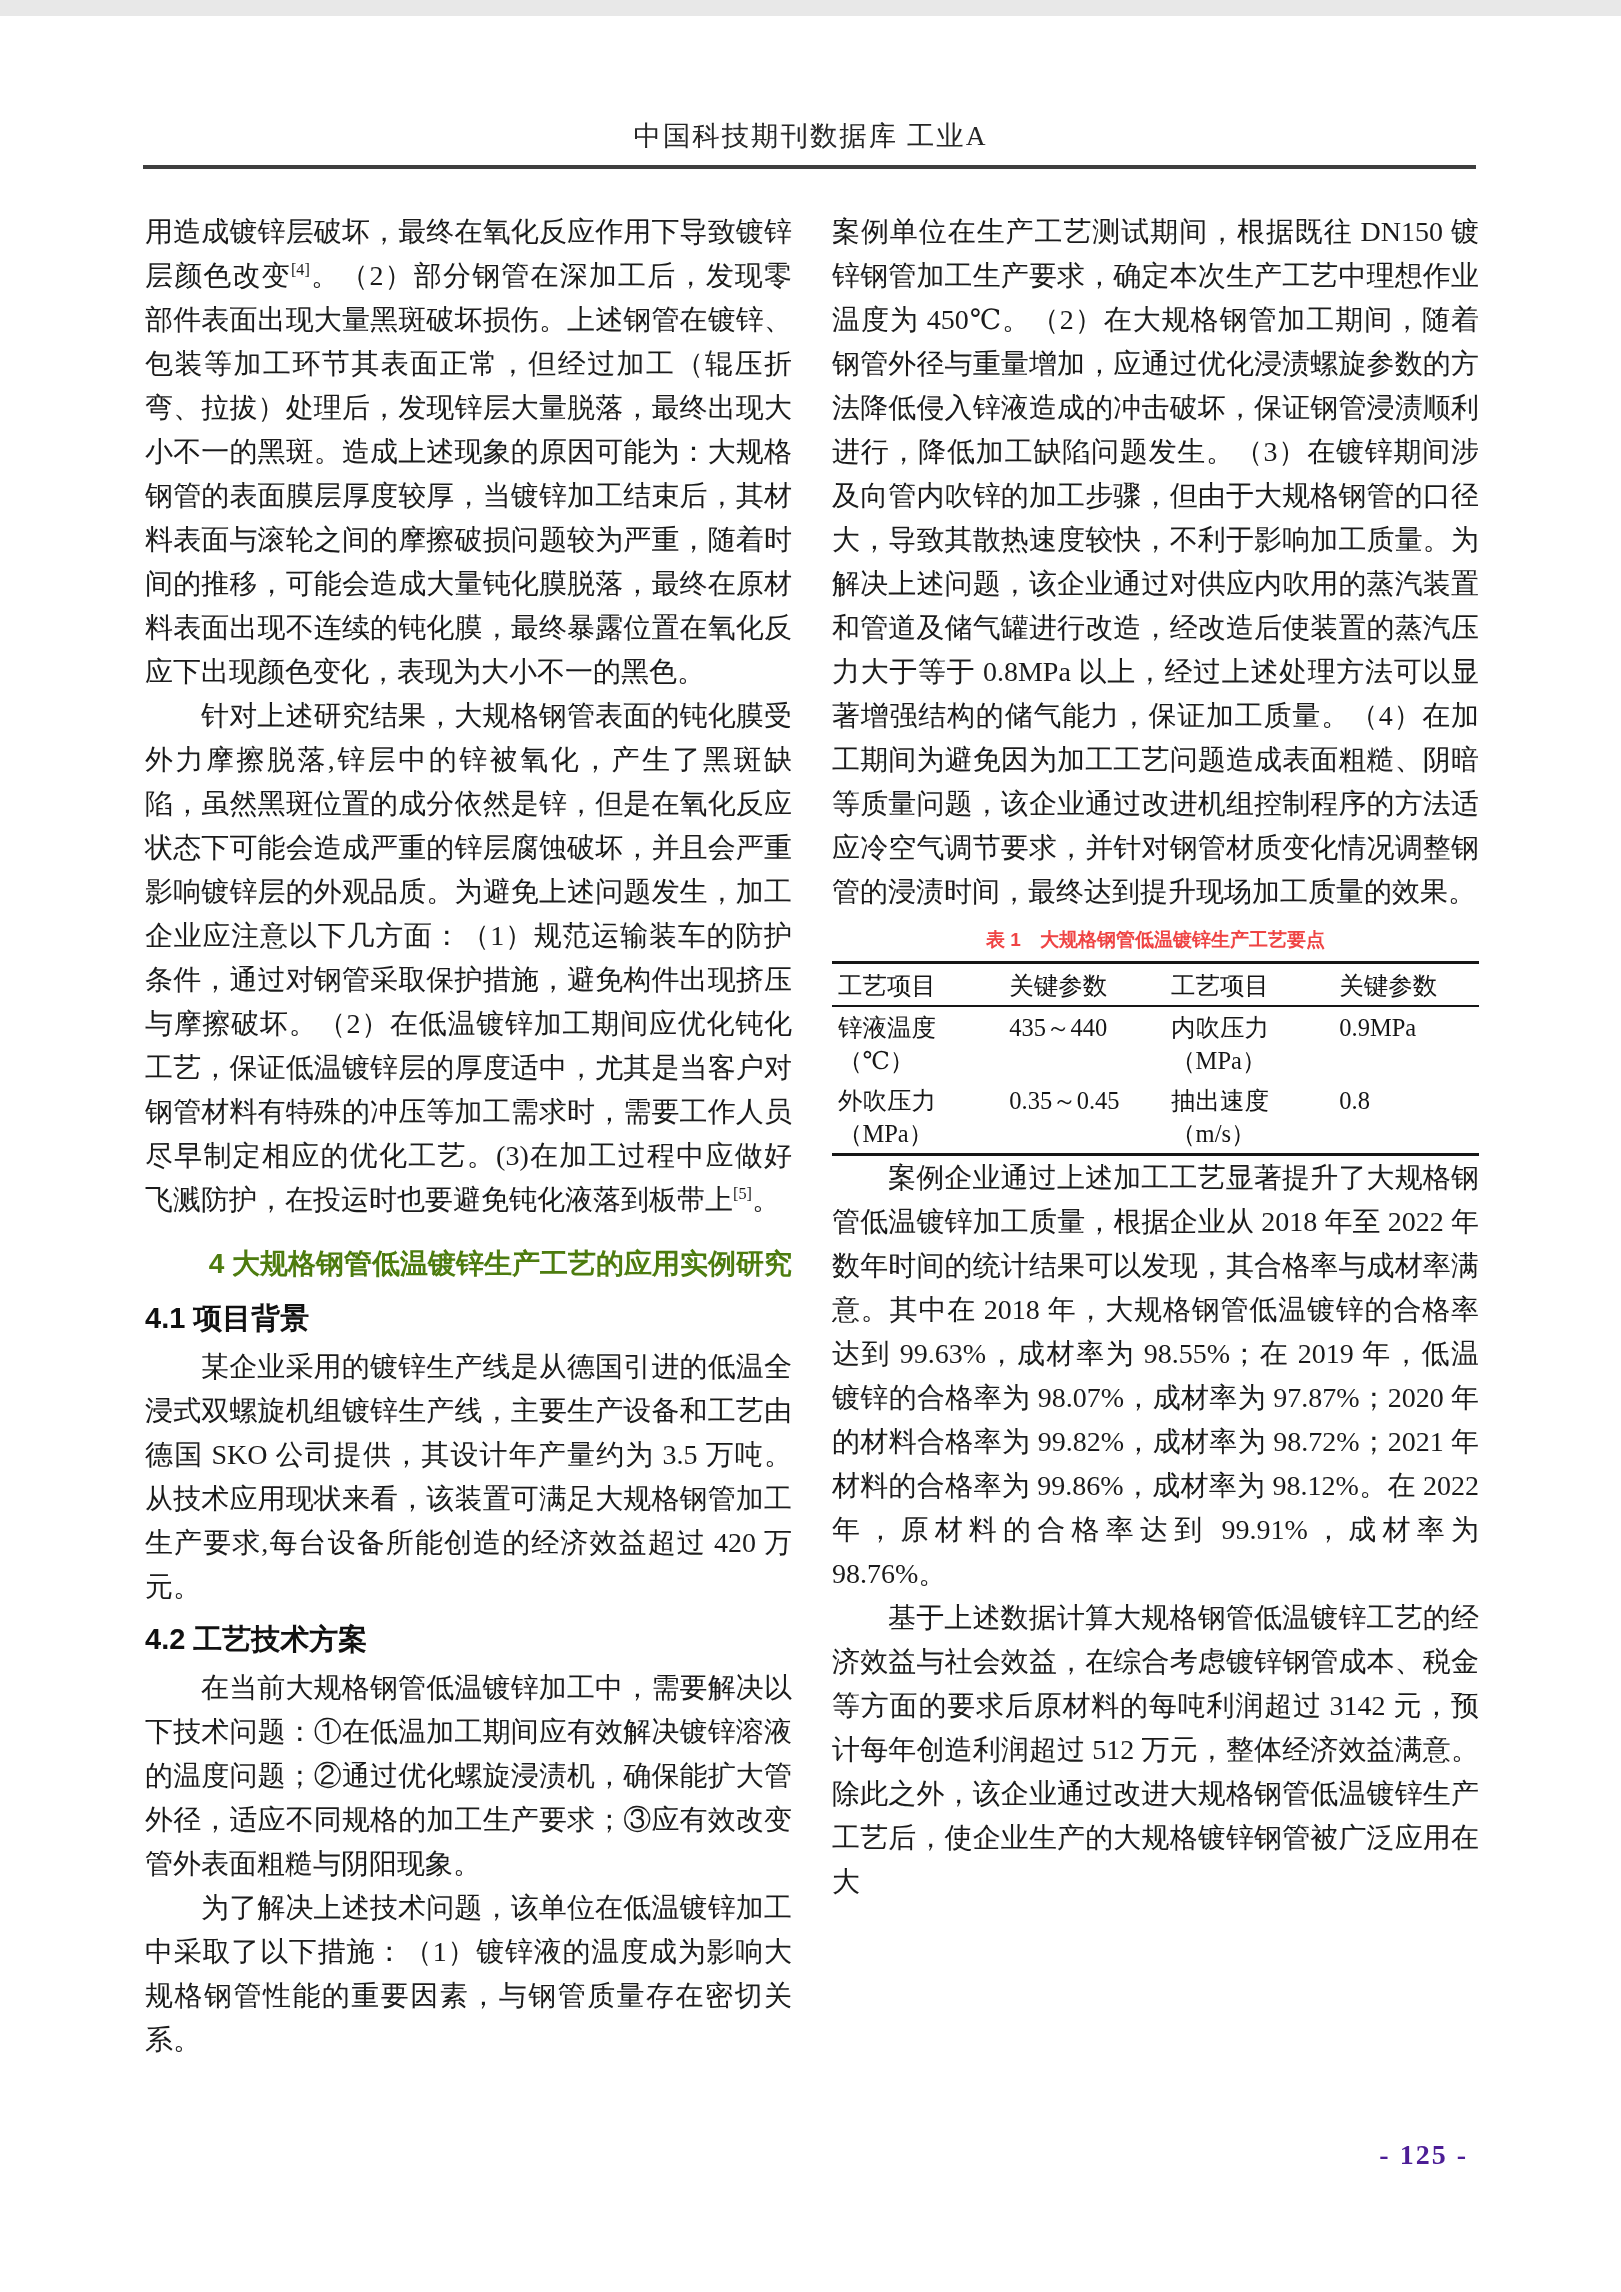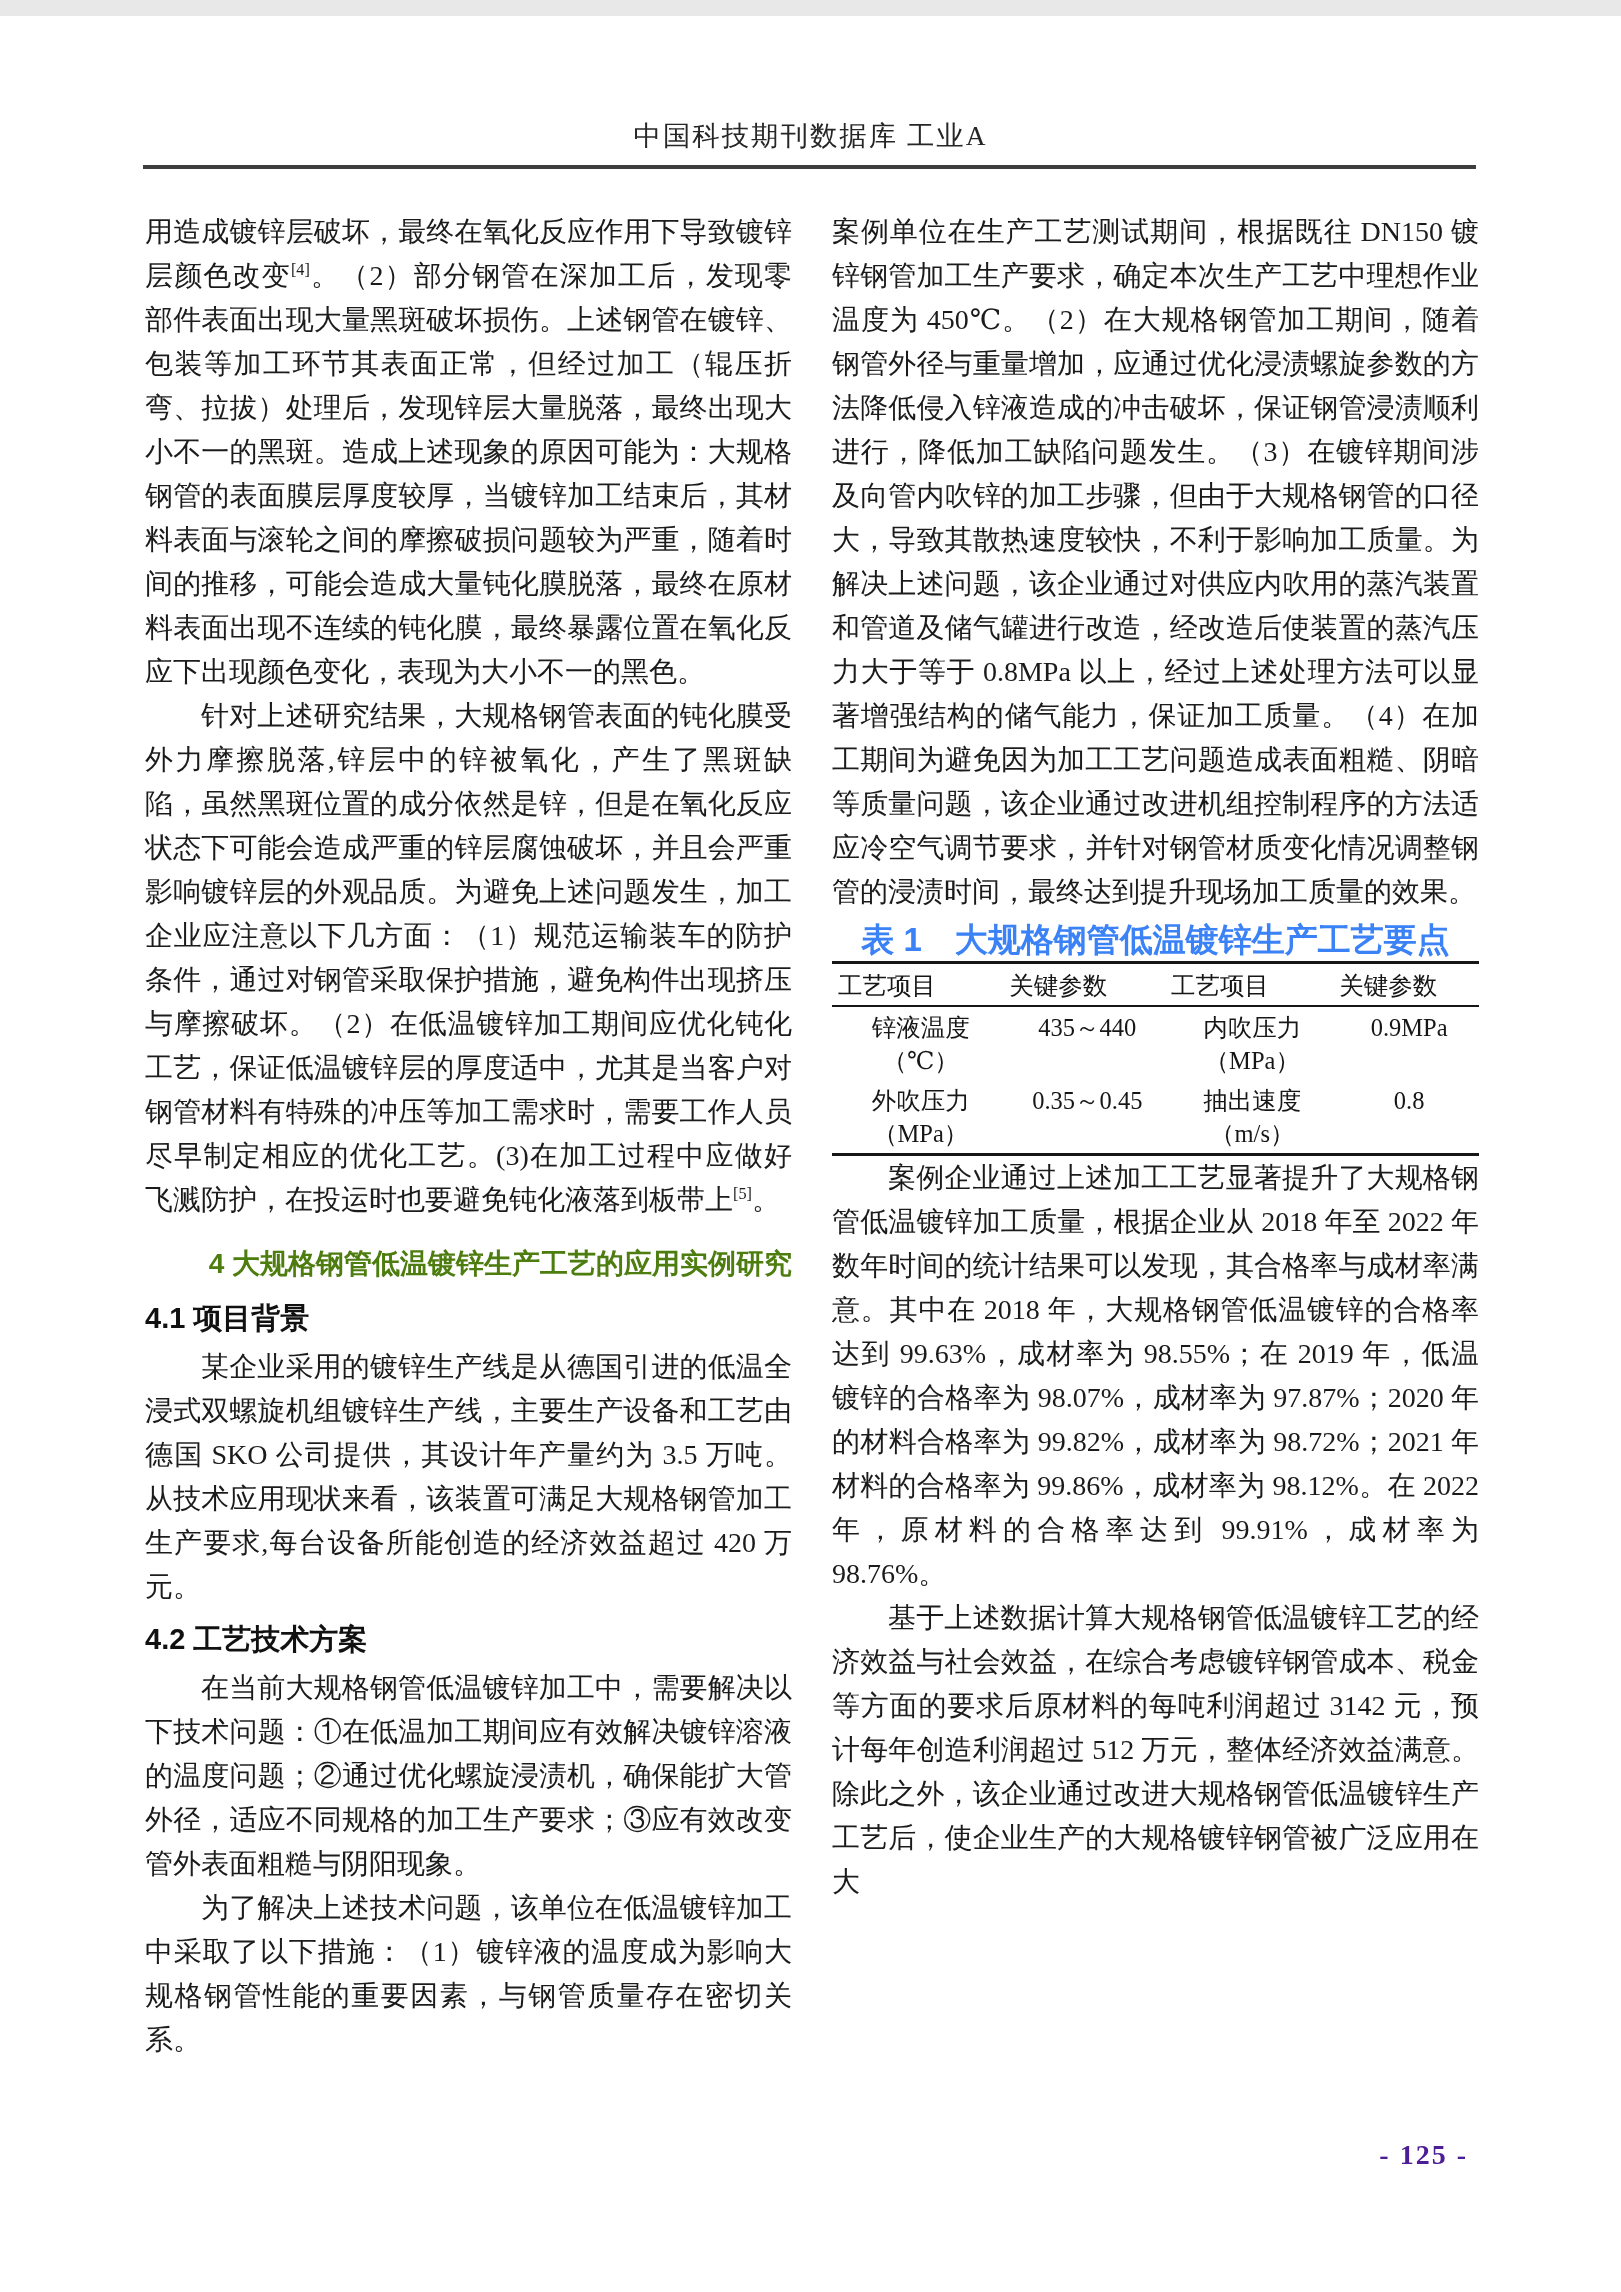--- a/index.html
+++ b/index.html
@@ -32,38 +32,38 @@
     font-weight:bold; font-size:28px; line-height:51px;
     text-align:right; margin:15.7px 0 7.8px 0; color:#4d7c0f;
   }
   .sec-h2 {
     font-family:"Liberation Sans","DejaVu Sans",sans-serif;
     font-weight:bold; font-size:29px; line-height:41px;
     text-align:left; margin:9.8px 0 5.9px 0; color:#111;
   }
   .tbl-caption {
     font-family:"Liberation Sans","DejaVu Sans",sans-serif;
-    font-weight:bold; font-size:33px; line-height:35px;
-    text-align:center; margin:7.8px 0 3.9px 0; color:#3b82f6;
+    font-weight:bold; font-size:19px; line-height:35px;
+    text-align:center; margin:7.8px 0 3.9px 0; color:#ef4444;
   }
   table.data-table {
     width:100%; border-collapse:collapse; table-layout:fixed;
     border-top:3.9px solid #161616; border-bottom:3.9px solid #161616;
     font-size:24.5px; line-height:33px; color:#161616;
   }
   table.data-table col.c1 { width:26.5%; }
   table.data-table col.c2 { width:25%;   }
   table.data-table col.c3 { width:26%;   }
   table.data-table col.c4 { width:22.5%; }
   table.data-table th {
     font-weight:normal; text-align:left; vertical-align:top;
     padding:4.9px 0 3.9px 5.9px; border-bottom:2.9px solid #161616;
   }
   table.data-table td {
-    text-align:center; vertical-align:top; padding:3.9px 0 2.9px 5.9px;
+    text-align:left; vertical-align:top; padding:3.9px 0 2.9px 5.9px;
   }
   .page-number {
     position:absolute; top:2123px; right:153px;
     font-family:Liberation Serif, serif;
     font-size:28px; font-weight:bold; letter-spacing:2px; color:#4c1d95;
   }
 </style>
 </head>
 <body>
 

